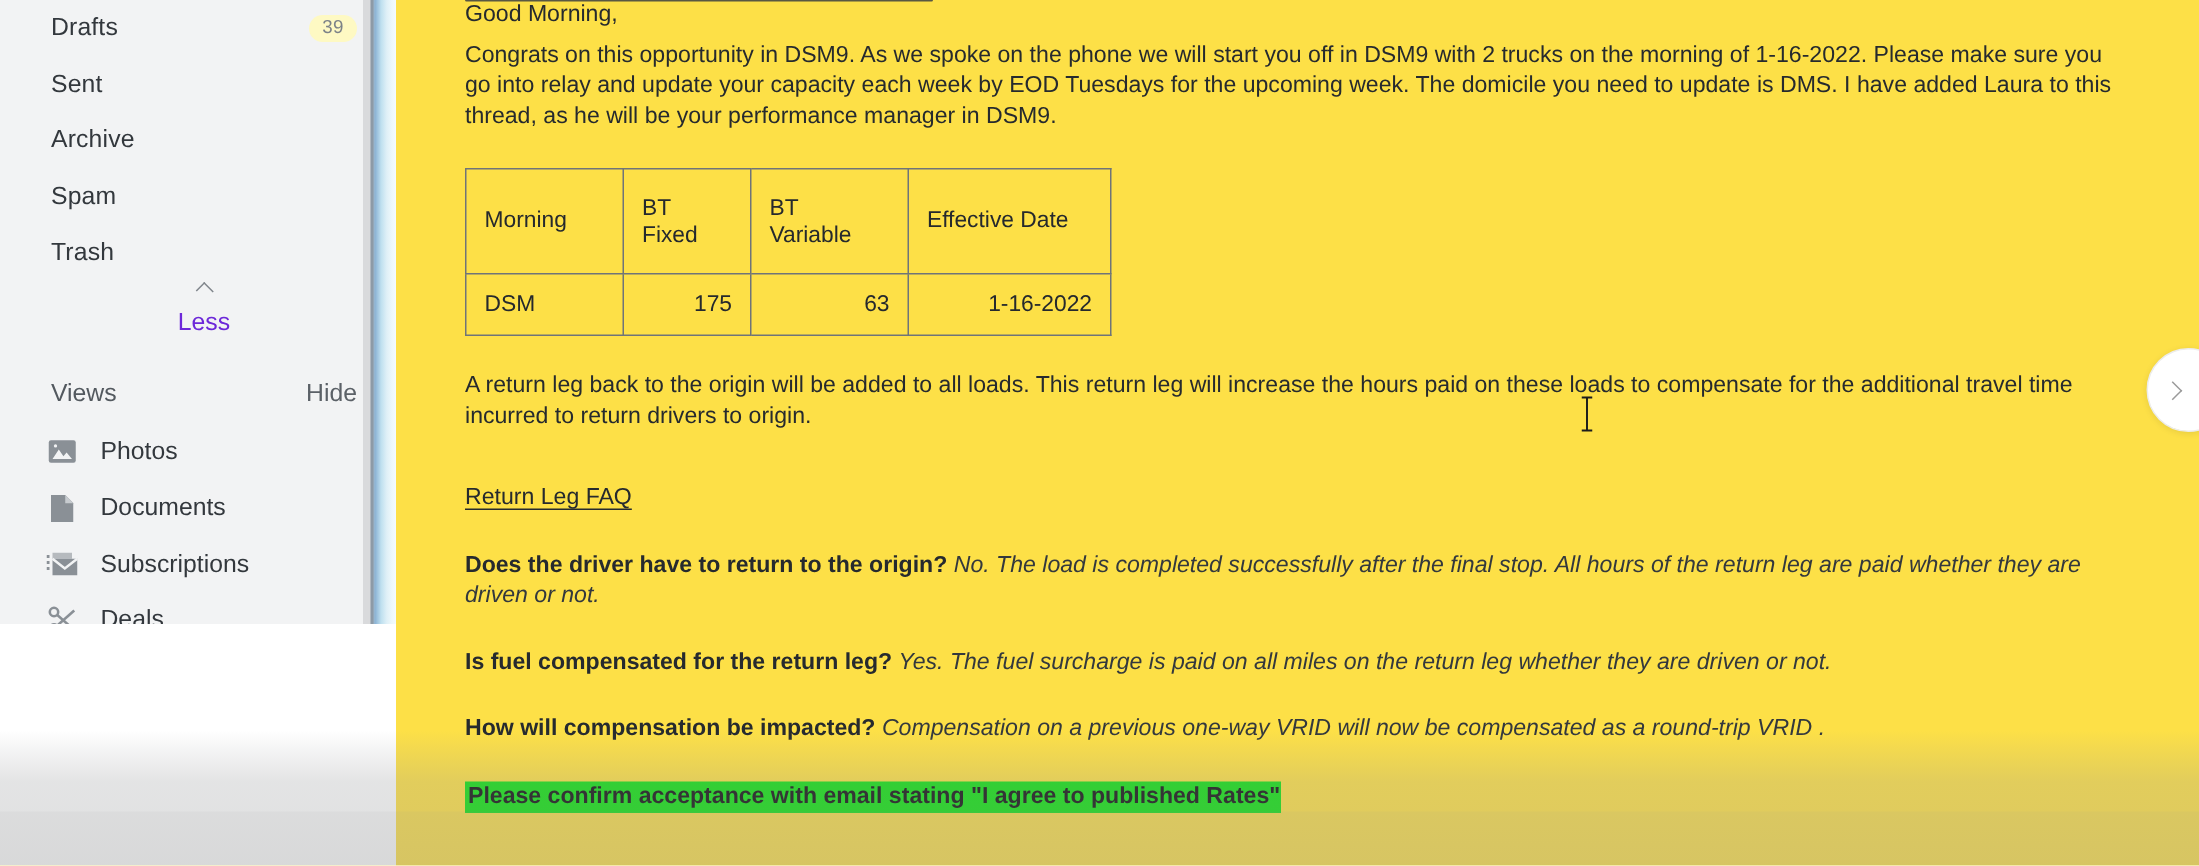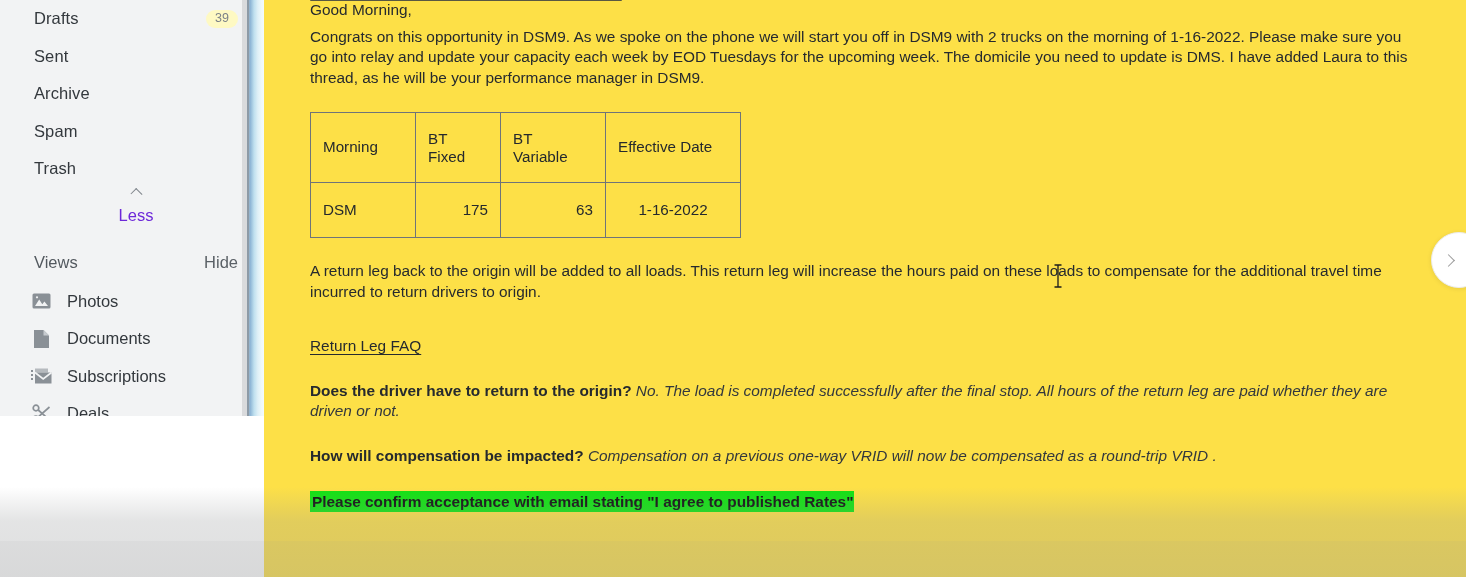--- a/index.html
+++ b/index.html
@@ -171,23 +171,23 @@
   }
   table.ratetable td, table.ratetable th {
     border: 1.6px solid #6f7479;
     padding: 8px 12px;
     font-weight: normal;
     vertical-align: middle;
     height: 31px;
   }
   table.ratetable thead th { text-align: left; height: 70px; }
   table.ratetable thead th.wrap { line-height: 18px; }
-  table.ratetable tbody td { height: 55px; }
+  table.ratetable tbody td { height: 41px; }
   table.ratetable td.num { text-align: right; }
-  table.ratetable td.ctr { text-align: center; }
+  table.ratetable td.ctr { text-align: right; }
   .col-a { width: 105px; }
   .col-b { width: 85px; }
   .col-c { width: 105px; }
   .col-d { width: 135px; }
 
   
   .ibeam {
     position: absolute;
     left: 788px; top: 264px;
     width: 12px; height: 24px;
@@ -415,20 +415,24 @@
 
       <p class="p para2">A return leg back to the origin will be added to all loads. This return leg will increase the hours paid on these loads to compensate for the additional travel time incurred to return drivers to origin.</p>
 
       <p class="p faq-head">Return Leg FAQ</p>
 
       <p class="p qa">
         <b>Does the driver have to return to the origin?</b>
         <i>No. The load is completed successfully after the final stop. All hours of the return leg are paid whether they are driven or not.</i>
       </p>
 
+      <p class="p qa">
+        <b>Is fuel compensated for the return leg?</b>
+        <i>Yes. The fuel surcharge is paid on all miles on the return leg whether they are driven or not.</i>
+      </p>
 
       <p class="p qa">
         <b>How will compensation be impacted?</b>
         <i>Compensation on a previous one-way VRID will now be compensated as a round-trip VRID .</i>
       </p>
 
       <p class="p hl-line">
         <span class="hl">Please confirm acceptance with email stating "I agree to published Rates"</span>
       </p>
 

